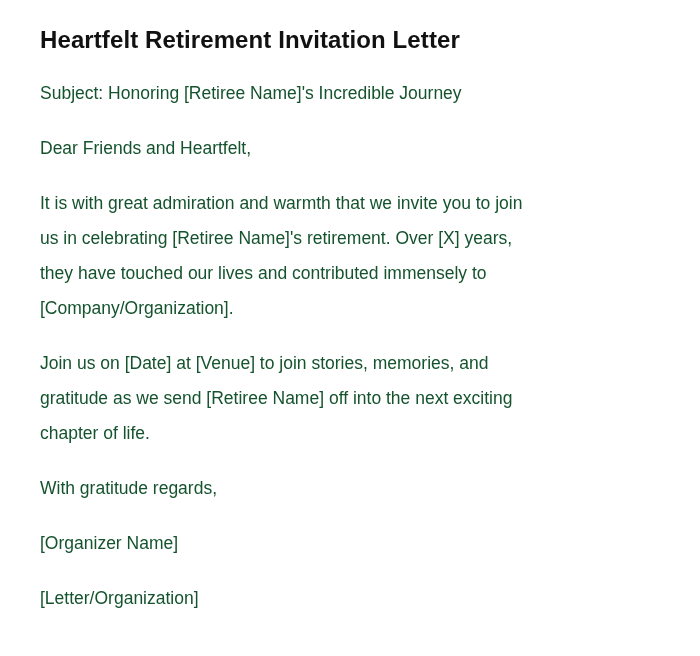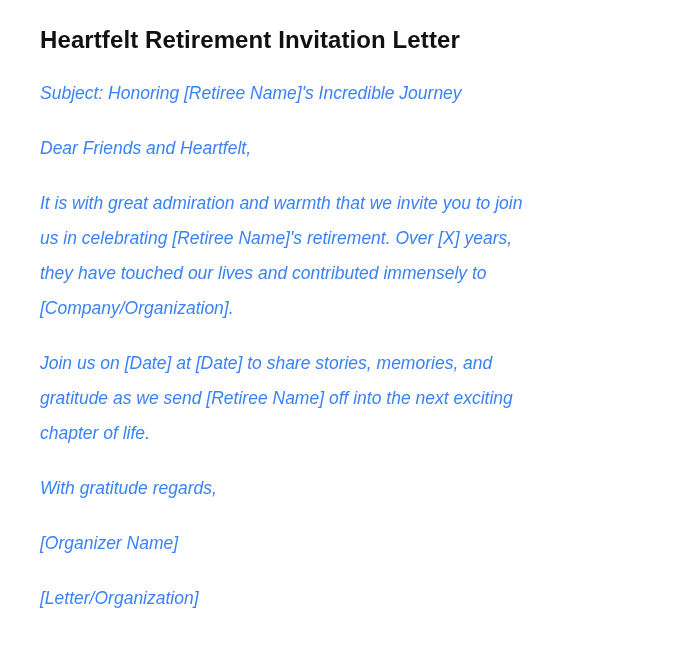--- a/index.html
+++ b/index.html
@@ -24,41 +24,40 @@
     line-height: 32px;
     font-weight: 700;
     color: #111111;
     letter-spacing: 0.1px;
   }
   .doc-paragraph {
     margin: 20px 0;
     font-size: 17.5px;
     line-height: 35px;
     font-weight: 400;
-    color: #3b82f6;
+    color: #14532d;
     white-space: pre-line; 
-    font-style: italic;
   }
 </style>
 </head>
 <body>
 
 <div class="document">
   <h1 class="doc-title">Heartfelt Retirement Invitation Letter</h1>
 
   <p class="doc-paragraph">Subject: Honoring [Retiree Name]'s Incredible Journey</p>
 
   <p class="doc-paragraph">Dear Friends and Heartfelt,</p>
 
   <p class="doc-paragraph">It is with great admiration and warmth that we invite you to join
 us in celebrating [Retiree Name]'s retirement. Over [X] years,
 they have touched our lives and contributed immensely to
 [Company/Organization].</p>
 
-  <p class="doc-paragraph">Join us on [Date] at [Date] to share stories, memories, and
+  <p class="doc-paragraph">Join us on [Date] at [Venue] to join stories, memories, and
 gratitude as we send [Retiree Name] off into the next exciting
 chapter of life.</p>
 
   <p class="doc-paragraph">With gratitude regards,</p>
 
   <p class="doc-paragraph">[Organizer Name]</p>
 
   <p class="doc-paragraph">[Letter/Organization]</p>
 </div>
 

